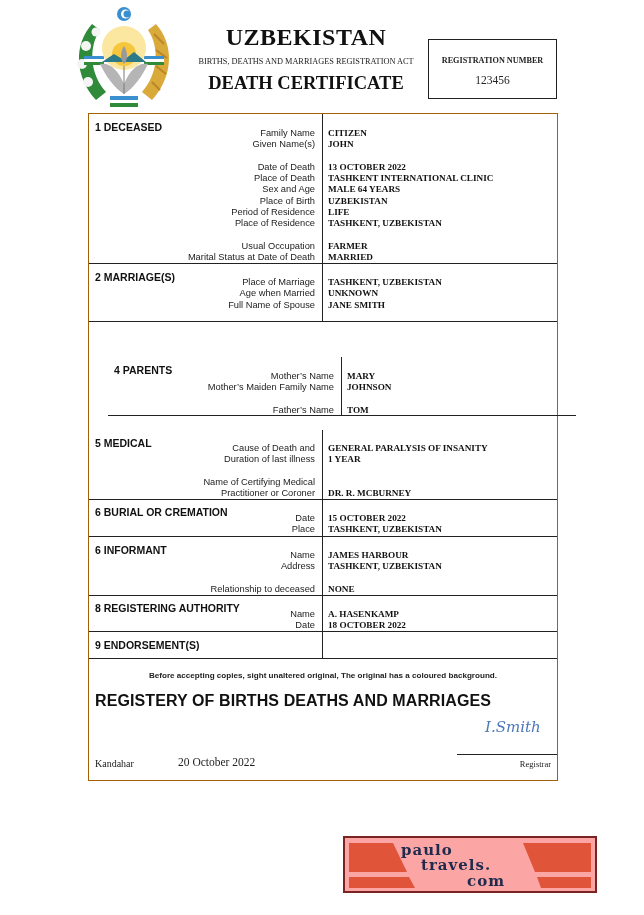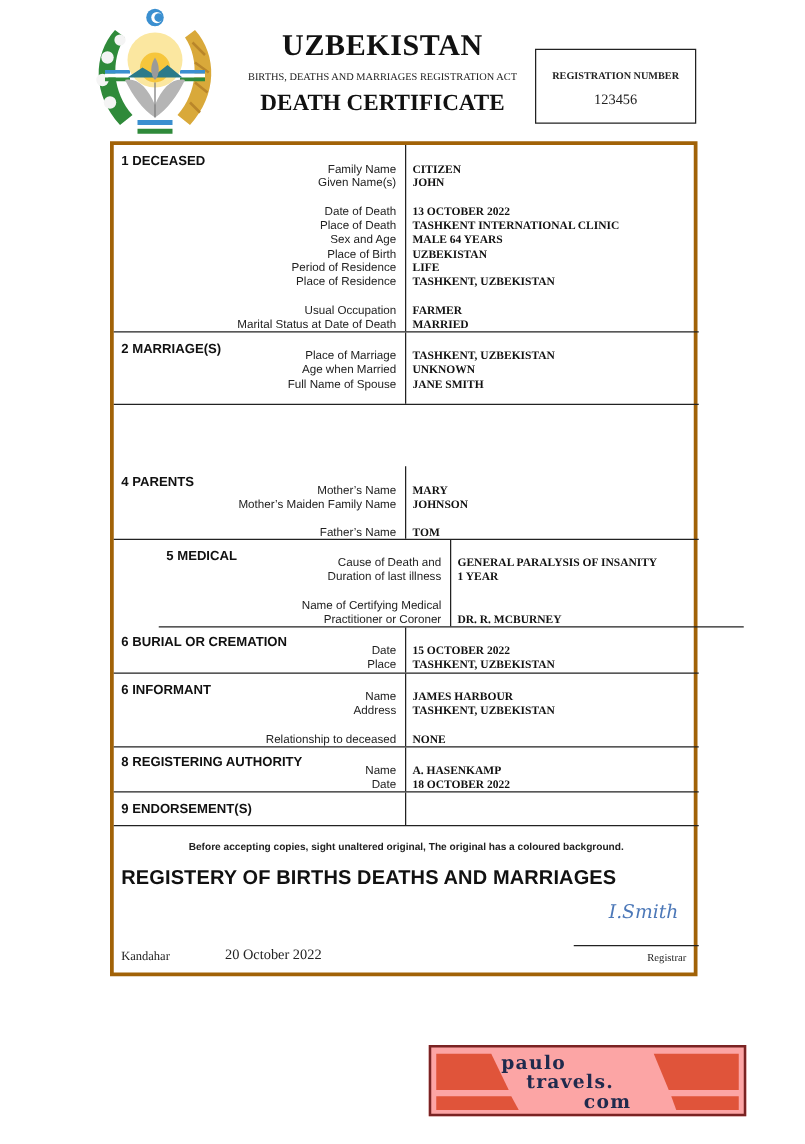--- a/index.html
+++ b/index.html
@@ -12,21 +12,21 @@
     font-family: "Liberation Serif", serif; font-weight: bold; font-size: 24px; letter-spacing: 0.5px; color: #111; }
   .subtitle { position: absolute; left: 186px; top: 57px; width: 240px; text-align: center;
     font-family: "Liberation Serif", serif; font-size: 8.3px; color: #222; }
   .cert-title { position: absolute; left: 186px; top: 73px; width: 240px; text-align: center;
     font-family: "Liberation Serif", serif; font-weight: bold; font-size: 18.5px; color: #111; }
 
   .reg-box { position: absolute; left: 428px; top: 39px; width: 129px; height: 60px; border: 1px solid #222; text-align: center; }
   .reg-label { display: block; margin-top: 16px; font-family: "Liberation Serif", serif; font-weight: bold; font-size: 8.2px; color: #222; }
   .reg-value { display: block; margin-top: 9px; font-family: "Liberation Serif", serif; font-size: 11.5px; color: #222; }
 
-  .cert-table { position: absolute; left: 88px; top: 113px; width: 470px; height: 668px; border: 3px solid #a16207; }
+  .cert-table { position: absolute; left: 88px; top: 113px; width: 470px; height: 668px; border: 1px solid #a16207; }
   .section { position: absolute; left: 0; width: 468px; border-bottom: 1px solid #222; }
   .section .divider { position: absolute; left: 233px; top: 0; bottom: 0; width: 1px; background: #222; }
   .section-heading { position: absolute; left: 6px; top: 7px; font-weight: bold; font-size: 10.5px; color: #111; }
   .row { position: absolute; left: 0; width: 468px; height: 11.3px; }
   .row .lbl { position: absolute; right: 242px; top: 0; font-size: 9.3px; color: #222; white-space: nowrap; text-align: right; }
   .row .val { position: absolute; left: 239px; top: 0; font-family: "Liberation Serif", serif; font-weight: bold; font-size: 9.2px; color: #111; white-space: nowrap; }
 
   .footer-notice { position: absolute; left: 0; width: 468px; top: 557px; text-align: center; font-weight: bold; font-size: 8.1px; color: #222; }
   .registry-title { position: absolute; left: 6px; top: 578px; font-weight: bold; font-size: 16px; color: #111; letter-spacing: 0.1px; }
   .certify-text { position: absolute; left: 6px; top: 612px; width: 300px; font-size: 8.1px; line-height: 10px; color: #222; }
@@ -148,38 +148,38 @@
         <span class="lbl">Age when Married</span>
         <span class="val">UNKNOWN</span>
       </div>
     <div class="row" style="top:36px">
         <span class="lbl">Full Name of Spouse</span>
         <span class="val">JANE SMITH</span>
       </div>
   </div>
 
 
-  <div class="section" style="top:257px;height:59px;">
+  <div class="section" style="top:243px;height:59px;margin-left:19px;">
     <div class="divider"></div>
     <div class="section-heading">4 PARENTS</div>
     <div class="row" style="top:14px">
         <span class="lbl">Mother’s Name</span>
         <span class="val">MARY</span>
       </div>
     <div class="row" style="top:25px">
         <span class="lbl">Mother’s Maiden Family Name</span>
         <span class="val">JOHNSON</span>
       </div>
     <div class="row" style="top:48px">
         <span class="lbl">Father’s Name</span>
         <span class="val">TOM</span>
       </div>
   </div>
 
-  <div class="section" style="top:316px;height:70px;margin-left:36px;">
+  <div class="section" style="top:316px;height:70px;">
     <div class="divider"></div>
     <div class="section-heading">5 MEDICAL</div>
     <div class="row" style="top:13px">
         <span class="lbl">Cause of Death and</span>
         <span class="val">GENERAL PARALYSIS OF INSANITY</span>
       </div>
     <div class="row" style="top:24px">
         <span class="lbl">Duration of last illness</span>
         <span class="val">1 YEAR</span>
       </div>

